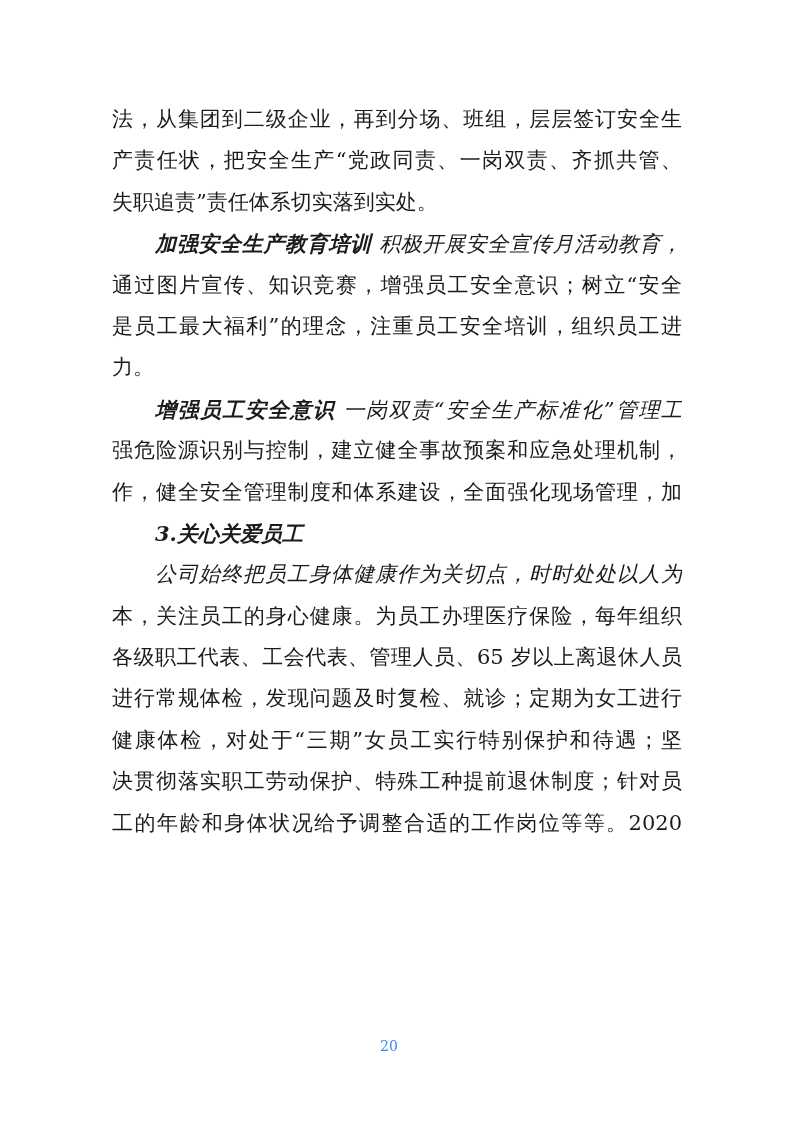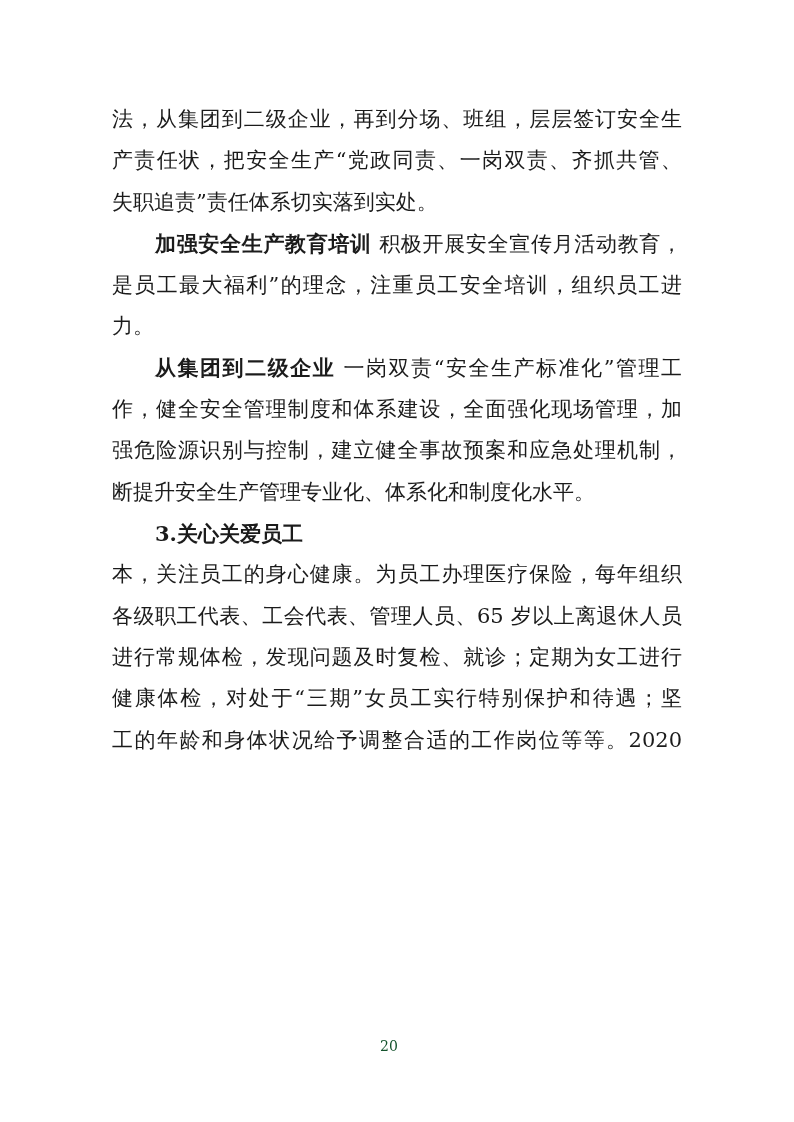--- a/index.html
+++ b/index.html
@@ -21,51 +21,53 @@
   .line {
     font-size: 21px;
     line-height: 41.4px;
     height: 41.4px;
     overflow: hidden;
     text-align: justify;
     text-align-last: justify;
     white-space: pre-wrap;
   }
   .line.end { text-align-last: left; }
-  .line.indent { text-indent: 43px; }
+  .line.indent { text-indent: 43px; font-style: italic; }
   .b { font-weight: bold; }
   .footer {
     position: absolute;
     top: 1036px;
     left: 0;
     width: 100%;
     text-align: center;
     font-size: 14px;
     line-height: 20px;
-    color: #14532d;
+    color: #3b82f6;
   }
 </style>
 </head>
 <body>
 
 <div class="page">
   <div class="doc-body">
     <div class="line"><span>法，从集团到二级企业，再到分场、班组，层层签订安全生</span></div>
     <div class="line"><span>产责任状，把安全生产“党政同责、一岗双责、齐抓共管、</span></div>
     <div class="line end"><span>失职追责”责任体系切实落到实处。</span></div>
     <div class="line indent"><span class="b">加强安全生产教育培训</span><span> 积极开展安全宣传月活动教育，</span></div>
+    <div class="line"><span>通过图片宣传、知识竞赛，增强员工安全意识；树立“安全</span></div>
     <div class="line"><span>是员工最大福利”的理念，注重员工安全培训，组织员工进</span></div>
     <div class="line end"><span>力。</span></div>
-    <div class="line indent"><span class="b">从集团到二级企业</span><span> 一岗双责“安全生产标准化”管理工</span></div>
+    <div class="line indent"><span class="b">增强员工安全意识</span><span> 一岗双责“安全生产标准化”管理工</span></div>
+    <div class="line"><span>强危险源识别与控制，建立健全事故预案和应急处理机制，</span></div>
     <div class="line"><span>作，健全安全管理制度和体系建设，全面强化现场管理，加</span></div>
-    <div class="line"><span>强危险源识别与控制，建立健全事故预案和应急处理机制，</span></div>
-    <div class="line end"><span>断提升安全生产管理专业化、体系化和制度化水平。</span></div>
     <div class="line indent end"><span class="b">3.关心关爱员工</span></div>
+    <div class="line indent"><span>公司始终把员工身体健康作为关切点，时时处处以人为</span></div>
     <div class="line"><span>本，关注员工的身心健康。为员工办理医疗保险，每年组织</span></div>
     <div class="line"><span>各级职工代表、工会代表、管理人员、65 岁以上离退休人员</span></div>
     <div class="line"><span>进行常规体检，发现问题及时复检、就诊；定期为女工进行</span></div>
     <div class="line"><span>健康体检，对处于“三期”女员工实行特别保护和待遇；坚</span></div>
+    <div class="line"><span>决贯彻落实职工劳动保护、特殊工种提前退休制度；针对员</span></div>
     <div class="line"><span>工的年龄和身体状况给予调整合适的工作岗位等等。2020</span></div>
   </div>
   <div class="footer">
     <span>20</span>
   </div>
 </div>
 
 </body></html>

